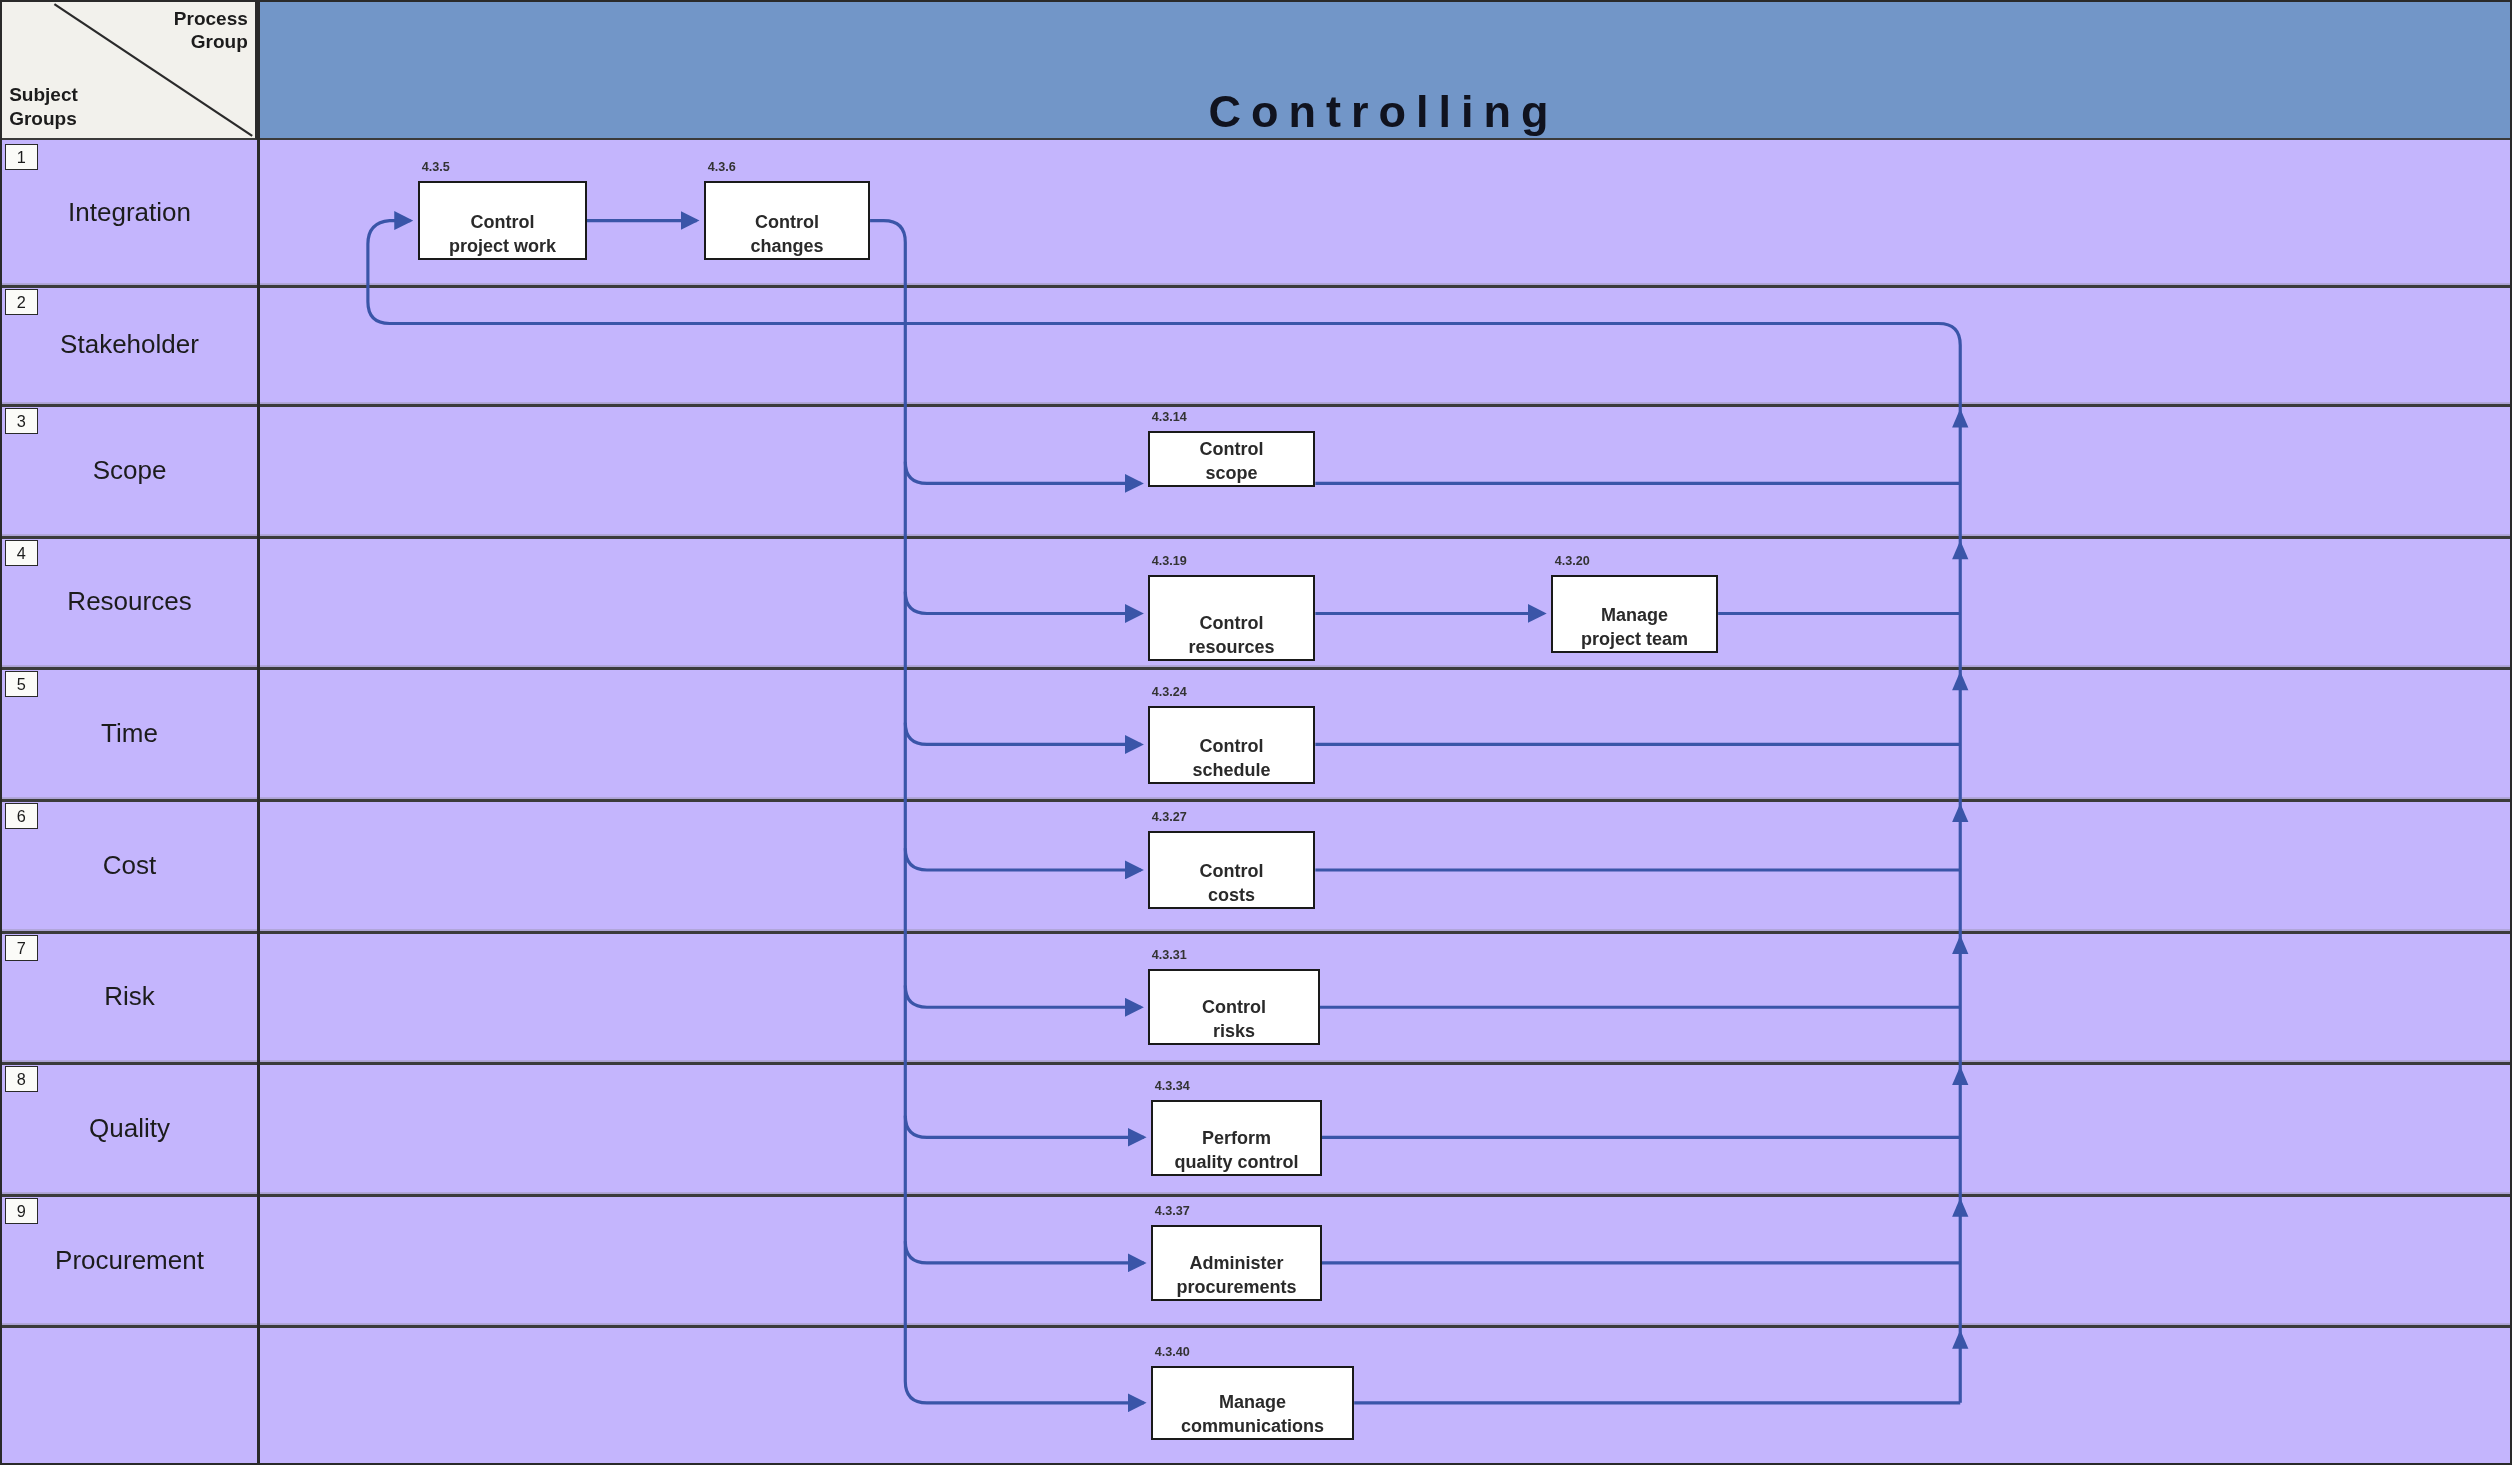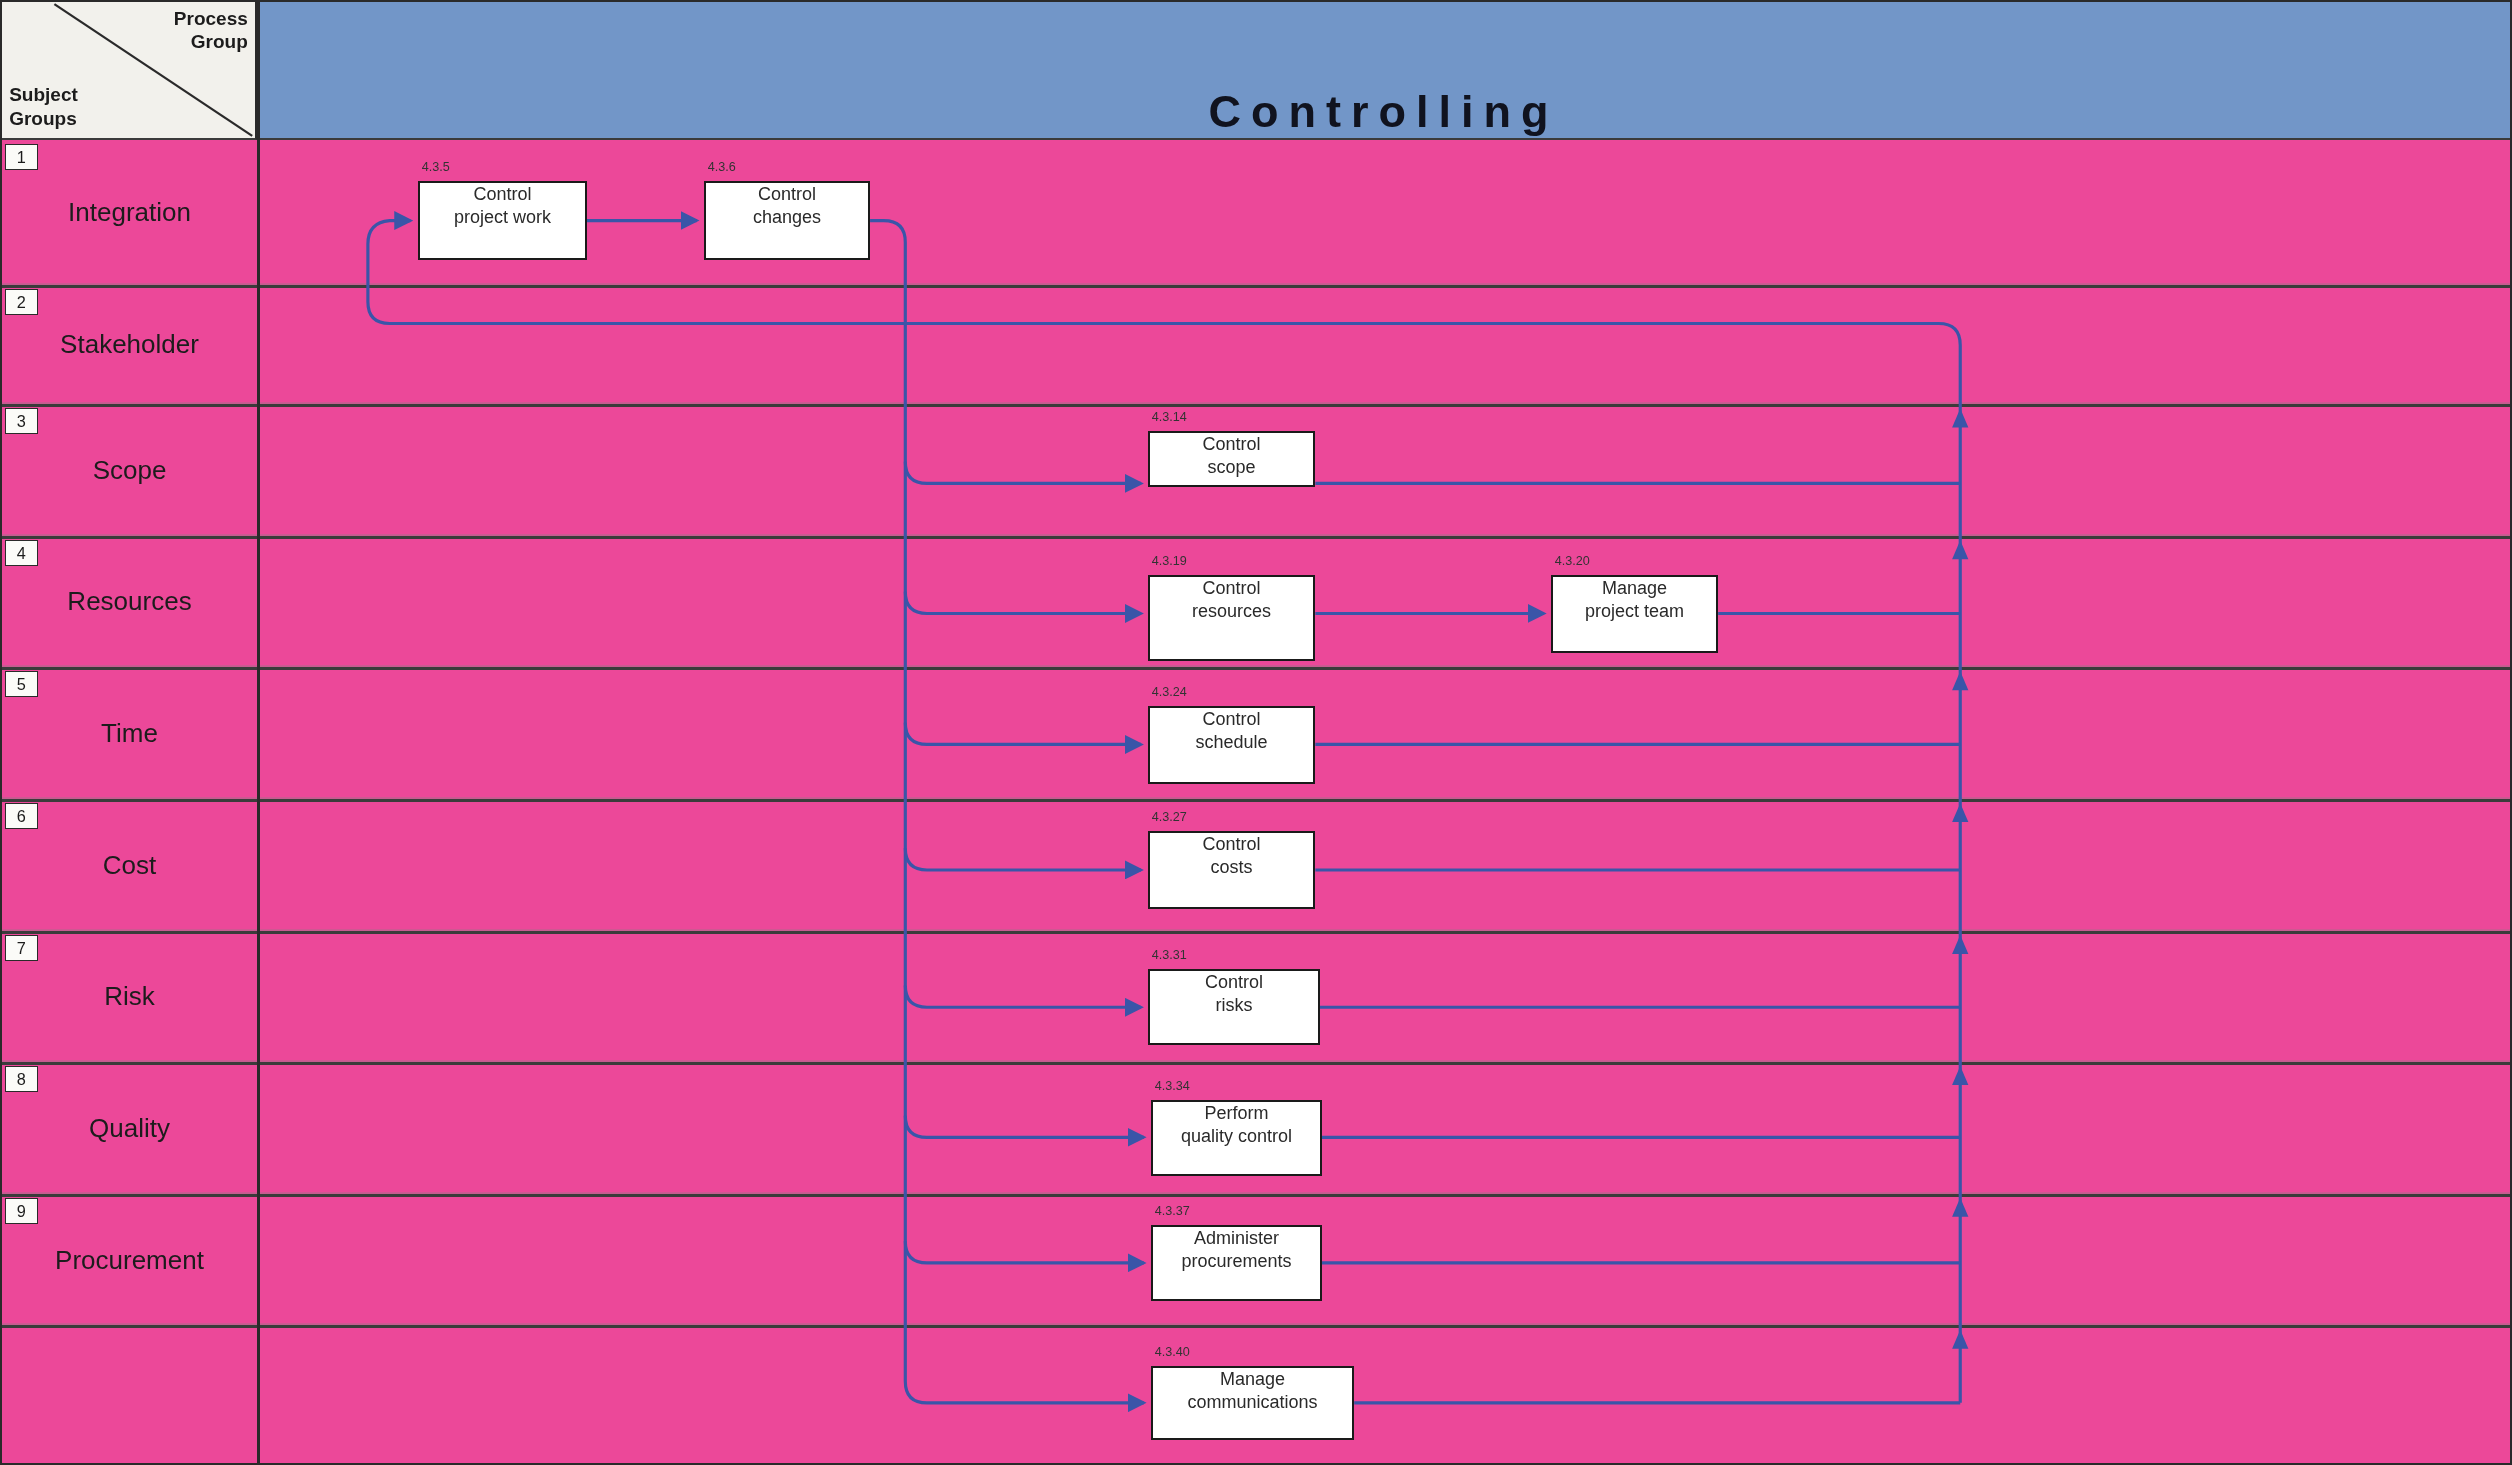--- a/index.html
+++ b/index.html
@@ -1,19 +1,19 @@
 <!DOCTYPE html>
 <html style="font-size:14.5px"><head>
 <meta charset="utf-8">
 <style>
   html,body{margin:0;padding:0;background:#ffffff;}
   #canvas{
     position:relative;
     width:2512px;height:1465px;
-    background:#ec4899;
+    background:#c4b5fd;
     border:2.7px solid #2a2a2a;
     box-sizing:border-box;
     overflow:hidden;
     font-family:"Liberation Sans", sans-serif;
   }
   
   #corner-cell{
     position:absolute;left:0;top:0;width:255px;height:138px;
     background:#f2f1ec;border-right:2.7px solid #2a2a2a;border-bottom:2.7px solid #3b3b3b;
     box-sizing:border-box;z-index:3;
@@ -54,21 +54,21 @@
     background:#fbfbf8;border:1.8px solid #2a2a2a;font-size:16.3px;color:#1c1c1c;
   }
   
   #flow{position:absolute;left:0;top:0;width:2512px;height:1465px;z-index:5;pointer-events:none;}
   .flowline{fill:none;stroke:#3a55a8;stroke-width:3.5;}
   .uparrow{fill:#3a55a8;stroke:none;}
   .diag{stroke:#2a2a2a;stroke-width:2.5;}
   
   .node{
     position:absolute;background:#ffffff;border:2.7px solid #1a1a1a;box-sizing:border-box;
-    display:flex;align-items:flex-start;justify-content:center;z-index:10;
+    display:flex;align-items:flex-end;justify-content:center;z-index:10;font-weight:bold;
   }
   .nlabel{
     font-size:18px;color:#2a2a2a;text-align:center;line-height:1.3;white-space:pre-line;
   }
   .code{
     position:absolute;top:-22.6px;left:1.8px;font-size:12.6px;color:#333333;white-space:nowrap;
   }
 </style>
 </head>
 <body>

